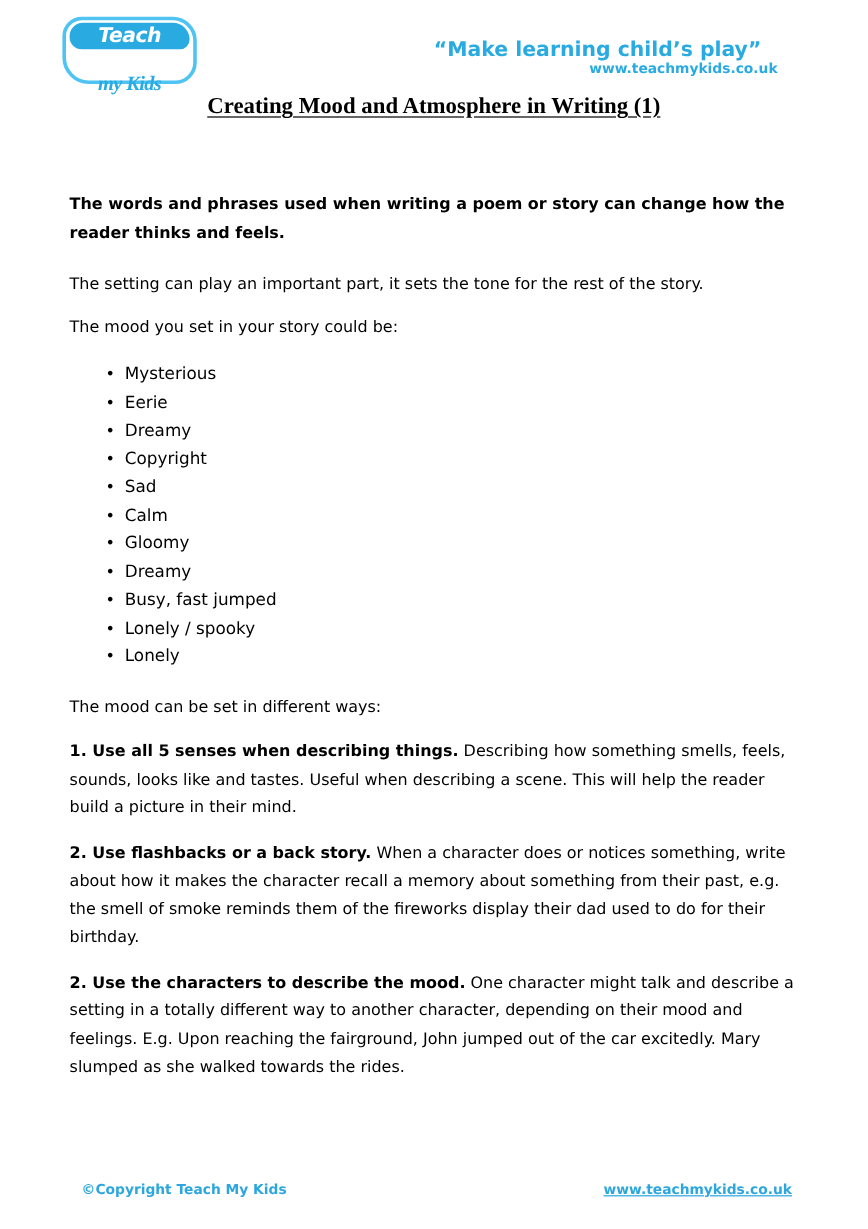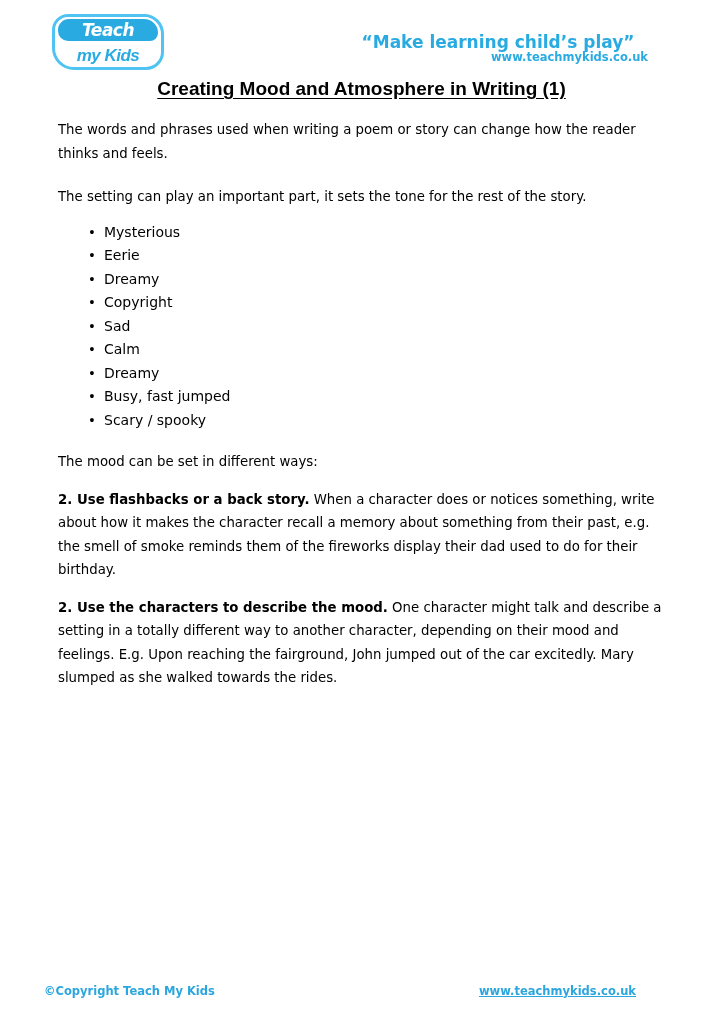--- a/index.html
+++ b/index.html
@@ -74,26 +74,26 @@
     position: absolute;
     left: 4px;
     top: 28px;
     width: 104px;
     height: 25px;
     box-sizing: border-box;
   }
   .logo-bottom span {
     position: absolute;
     left: 0;
-    top: 2px;
+    top: 16px;
     width: 100%;
     line-height: 23px;
     text-align: center;
     color: #29ABE2;
-    font-family: Liberation Sans, sans-serif;
+    font-family: Liberation Serif, serif;
     font-weight: bold;
     font-size: 17px;
     font-style: italic;
     letter-spacing: -0.5px;
   }
   .tagline {
     position: absolute;
     right: 75px;
     top: 32px;
     width: 300px;
@@ -117,21 +117,21 @@
     white-space: nowrap;
   }
 
   
   .doc-title {
     position: absolute;
     left: 0;
     top: 78px;
     width: 723px;
     text-align: center;
-    font-family: Liberation Sans, sans-serif;
+    font-family: Liberation Serif, serif;
     font-weight: bold;
     font-size: 19px;
     color: #000000;
   }
   .doc-title u {
     text-decoration: underline;
     text-underline-offset: 3px;
   }
 
   
@@ -143,22 +143,23 @@
     color: #000000;
   }
   .para {
     font-family: "DejaVu Sans", sans-serif;
     font-size: 13.3px;
     line-height: 23.5px;
     margin: 0 0 12px 0;
     text-align: left;
   }
   .para.bold {
-    font-weight: normal;
+    font-weight: bold;
     margin-bottom: 20px;
+    margin-top: 41px;
   }
   .para.lead-in {
     margin-bottom: 16px;
   }
   .para.section-head {
     font-weight: normal;
     margin-top: 0;
     margin-bottom: 14px;
   }
   .numbered {
@@ -190,21 +191,21 @@
     left: 30px;
     top: 0;
     font-size: 13.3px;
     line-height: 23.5px;
     color: #000000;
   }
 
   
   .footer {
     position: absolute;
-    left: 44px;
+    left: 68px;
     bottom: 26px;
     width: 592px;
     display: flex;
     justify-content: space-between;
     align-items: center;
   }
   .footer-copy {
     color: #2CA6DE;
     font-family: "DejaVu Sans", sans-serif;
     font-weight: bold;
@@ -242,35 +243,39 @@
   <div class="doc-title">
     <u>Creating Mood and Atmosphere in Writing (1)</u>
   </div>
 
   <div class="body">
 
     <p class="para bold">The words and phrases used when writing a poem or story can change how the reader thinks and feels.</p>
 
     <p class="para">The setting can play an important part, it sets the tone for the rest of the story.</p>
 
+    <p class="para lead-in">The mood you set in your story could be:</p>
 
     <ul class="mood-list">
       <li>Mysterious</li>
       <li>Eerie</li>
       <li>Dreamy</li>
       <li>Copyright</li>
       <li>Sad</li>
       <li>Calm</li>
+      <li>Gloomy</li>
       <li>Dreamy</li>
       <li>Busy, fast jumped</li>
-      <li>Scary / spooky</li>
+      <li>Lonely / spooky</li>
+      <li>Lonely</li>
     </ul>
 
     <p class="para section-head">The mood can be set in different ways:</p>
 
+    <p class="numbered"><b>1. Use all 5 senses when describing things.</b><span>  Describing how something smells, feels, sounds, looks like and tastes.   Useful when describing a scene.   This will help the reader build a picture in their mind.</span></p>
 
     <p class="numbered"><b>2. Use flashbacks or a back story.</b><span>  When a character does or notices something, write about how it makes the character recall a memory about something from their past, e.g. the smell of smoke reminds them of the fireworks display their dad used to do for their birthday.</span></p>
 
     <p class="numbered"><b>2. Use the characters to describe the mood.</b><span>  One character might talk and describe a setting in a totally different way to another character, depending on their mood and feelings.  E.g. Upon reaching the fairground, John jumped out of the car excitedly.  Mary slumped as she walked towards the rides.</span></p>
 
   </div>
 
   <div class="footer">
     <span class="footer-copy">©Copyright Teach My Kids</span>
     <span class="footer-url">www.teachmykids.co.uk</span>

